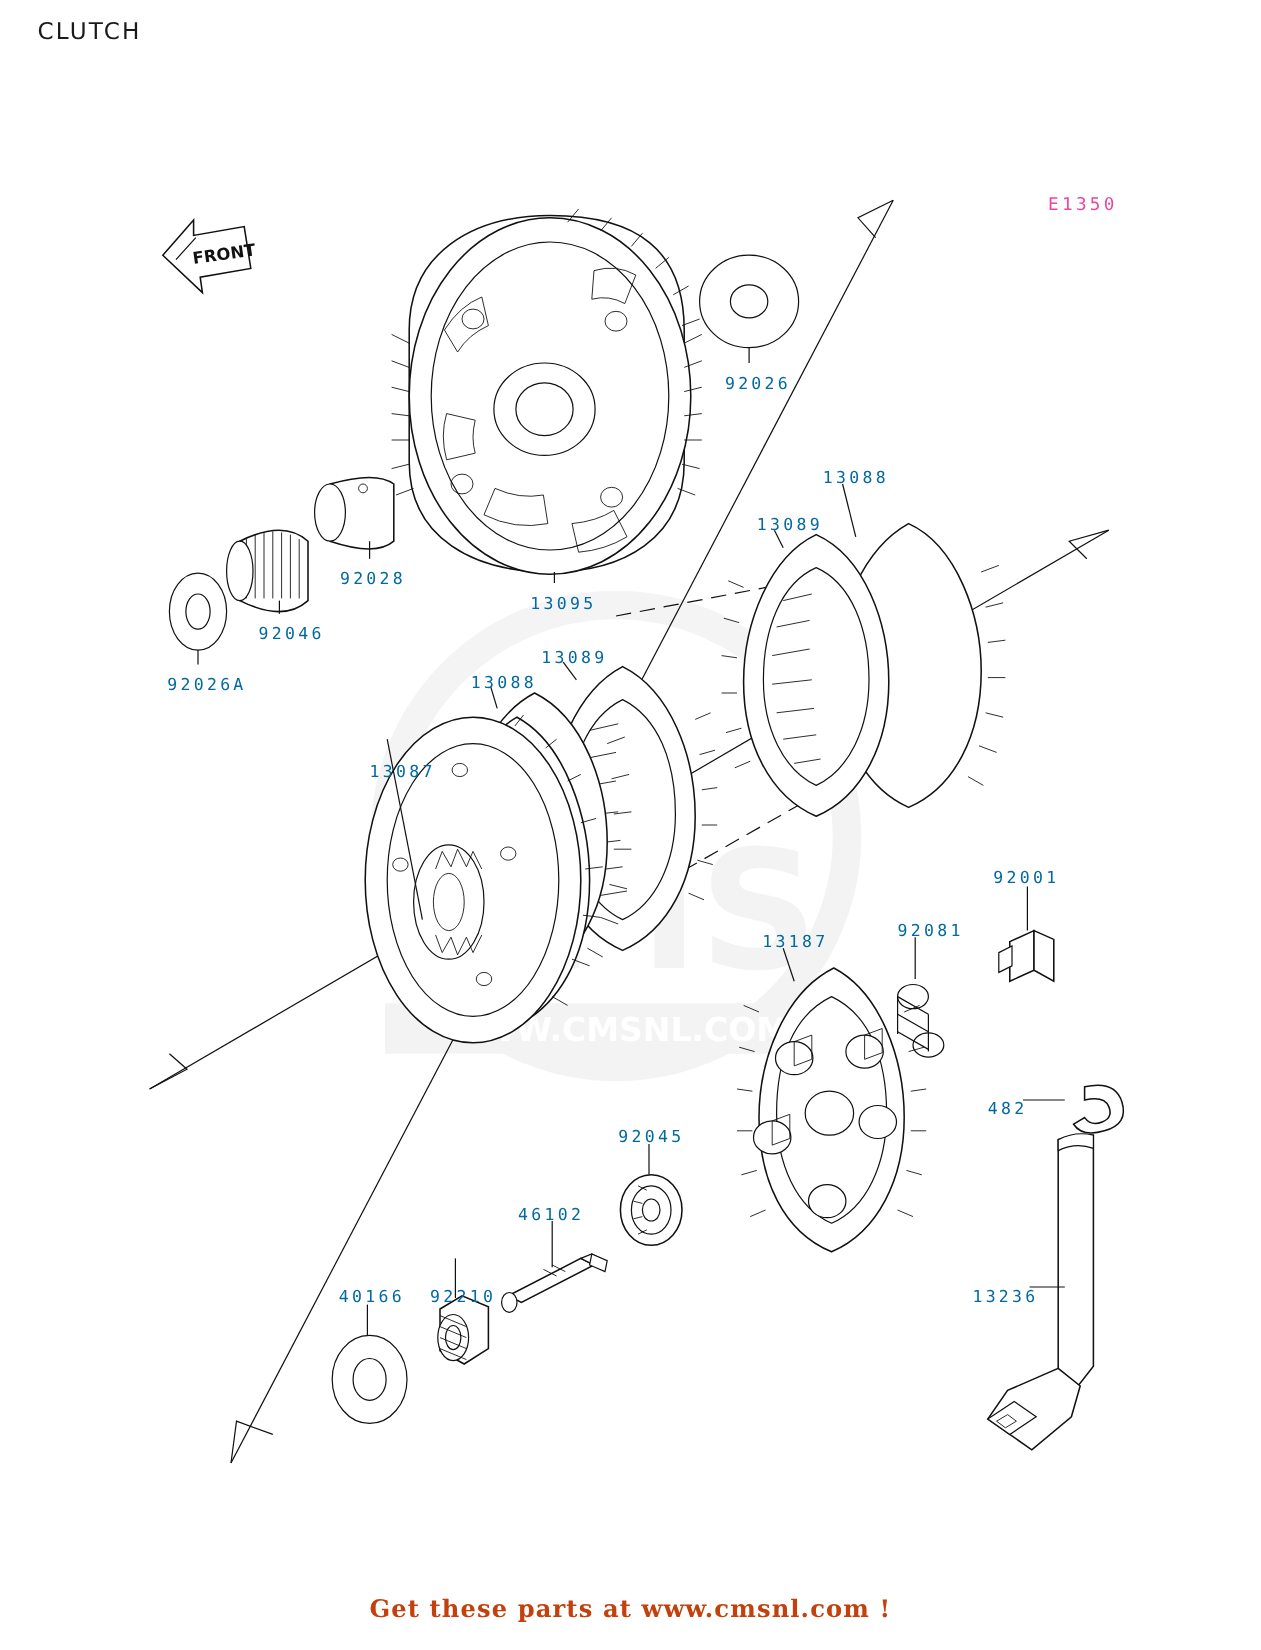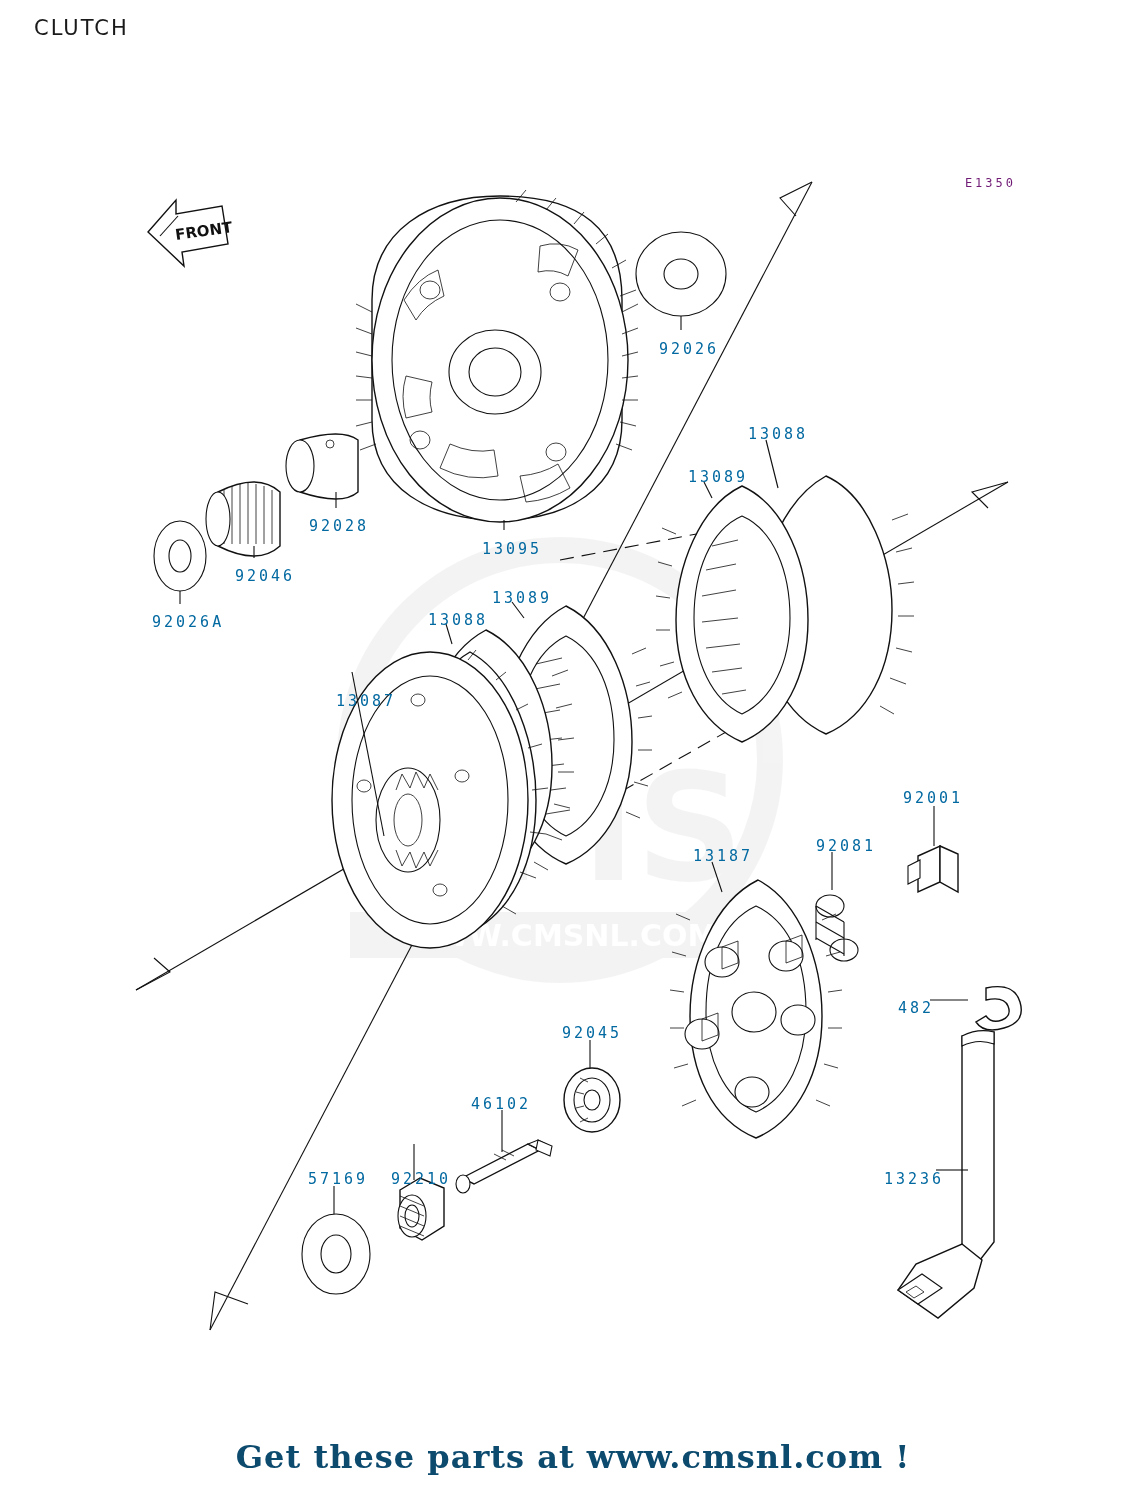--- a/index.html
+++ b/index.html
@@ -21,35 +21,35 @@
     top: 16px;
     font-family: "DejaVu Sans", sans-serif;
     font-size: 21px;
     letter-spacing: 2px;
     color: #1a1a1a;
   }
   .diagcode {
     position: absolute;
     right: 130px;
     top: 176px;
-    font-size: 12px;
+    font-size: 16px;
     letter-spacing: 3px;
-    color: #701a75;
+    color: #ec4899;
   }
   .footer {
     position: absolute;
     left: 0;
     right: 0;
     bottom: 24px;
     text-align: center;
     font-family: "DejaVu Serif", serif;
     font-weight: bold;
-    font-size: 32px;
+    font-size: 22px;
     letter-spacing: 1px;
-    color: #0c4a6e;
+    color: #c2410c;
   }
   .callout {
     position: absolute;
     font-size: 15px;
     letter-spacing: 3px;
     color: #0369a1;
     white-space: nowrap;
   }
   .wm {
     position: absolute;
@@ -343,18 +343,18 @@
   <div class="callout" style="left:492px; top:589px;">13089</div>
   <div class="callout" style="left:428px; top:611px;">13088</div>
   <div class="callout" style="left:336px; top:692px;">13087</div>
   <div class="callout" style="left:903px; top:789px;">92001</div>
   <div class="callout" style="left:816px; top:837px;">92081</div>
   <div class="callout" style="left:693px; top:847px;">13187</div>
   <div class="callout" style="left:898px; top:999px;">482</div>
   <div class="callout" style="left:562px; top:1024px;">92045</div>
   <div class="callout" style="left:471px; top:1095px;">46102</div>
   <div class="callout" style="left:391px; top:1128px;margin-top:42px;">92210</div>
-  <div class="callout" style="left:308px; top:1170px;">57169</div>
+  <div class="callout" style="left:308px; top:1170px;">40166</div>
   <div class="callout" style="left:884px; top:1170px;">13236</div>
 
   <div class="footer">Get these parts at www.cmsnl.com !</div>
 
 </div>
 
 </body></html>

